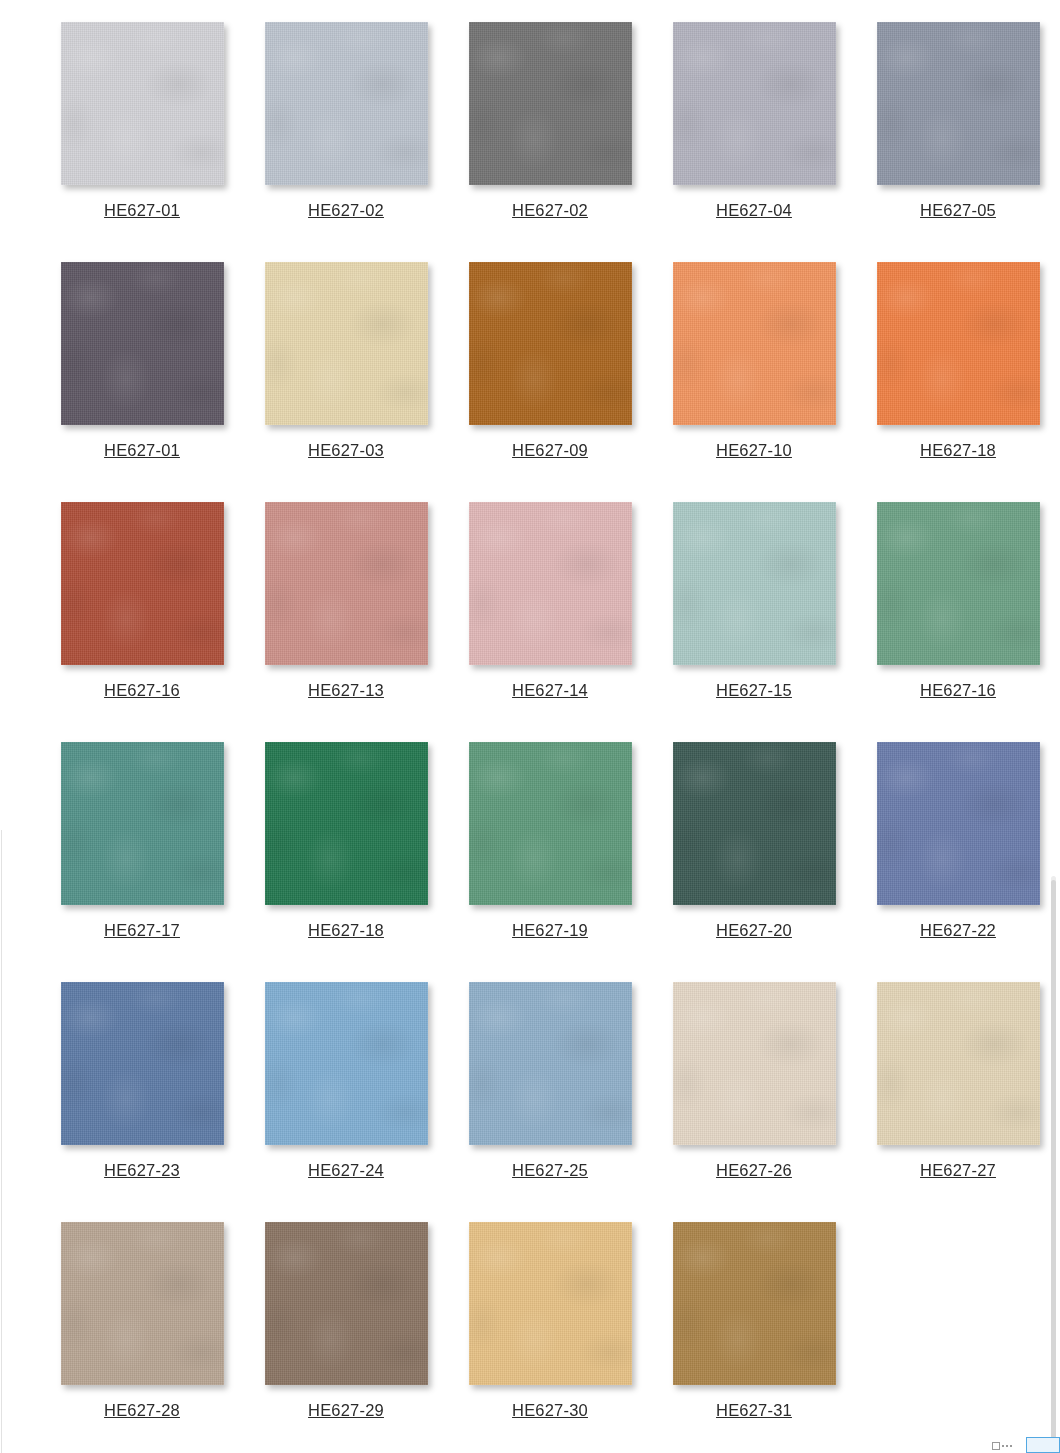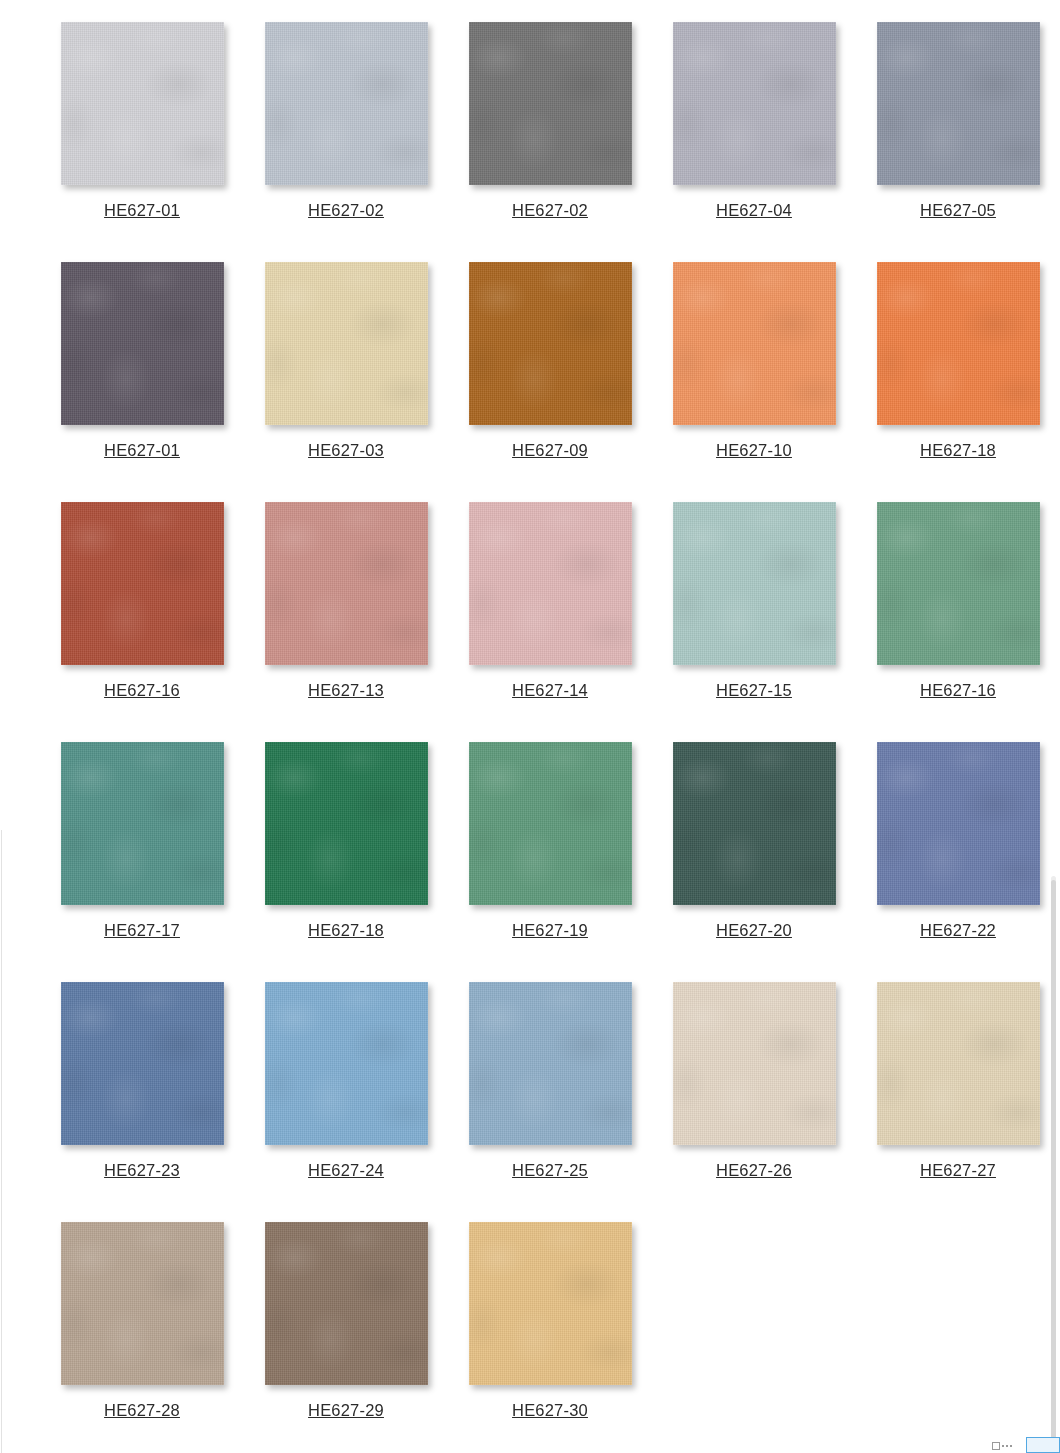--- a/index.html
+++ b/index.html
@@ -329,20 +329,26 @@
           <div class="swatch-chip" style="background-color: rgb(138, 116, 99);"></div>
         </div>
         <div class="swatch-label">HE627-29</div>
       </div>
       <div class="swatch-cell">
         <div class="swatch-chip-wrap">
           <div class="swatch-chip" style="background-color: rgb(230, 193, 133);"></div>
         </div>
         <div class="swatch-label">HE627-30</div>
       </div>
+      <div class="swatch-cell">
+        <div class="swatch-chip-wrap">
+          <div class="swatch-chip" style="background-color: rgb(171, 132, 73);"></div>
+        </div>
+        <div class="swatch-label">HE627-31</div>
+      </div>
     </div>
 
   <div class="edge-line-left"></div>
 
   <div class="scrollbar-cap"></div>
   <div class="scrollbar-track"></div>
 
   <div class="corner-icon">
     <span class="glyph"></span>
     <span class="dots"></span>

